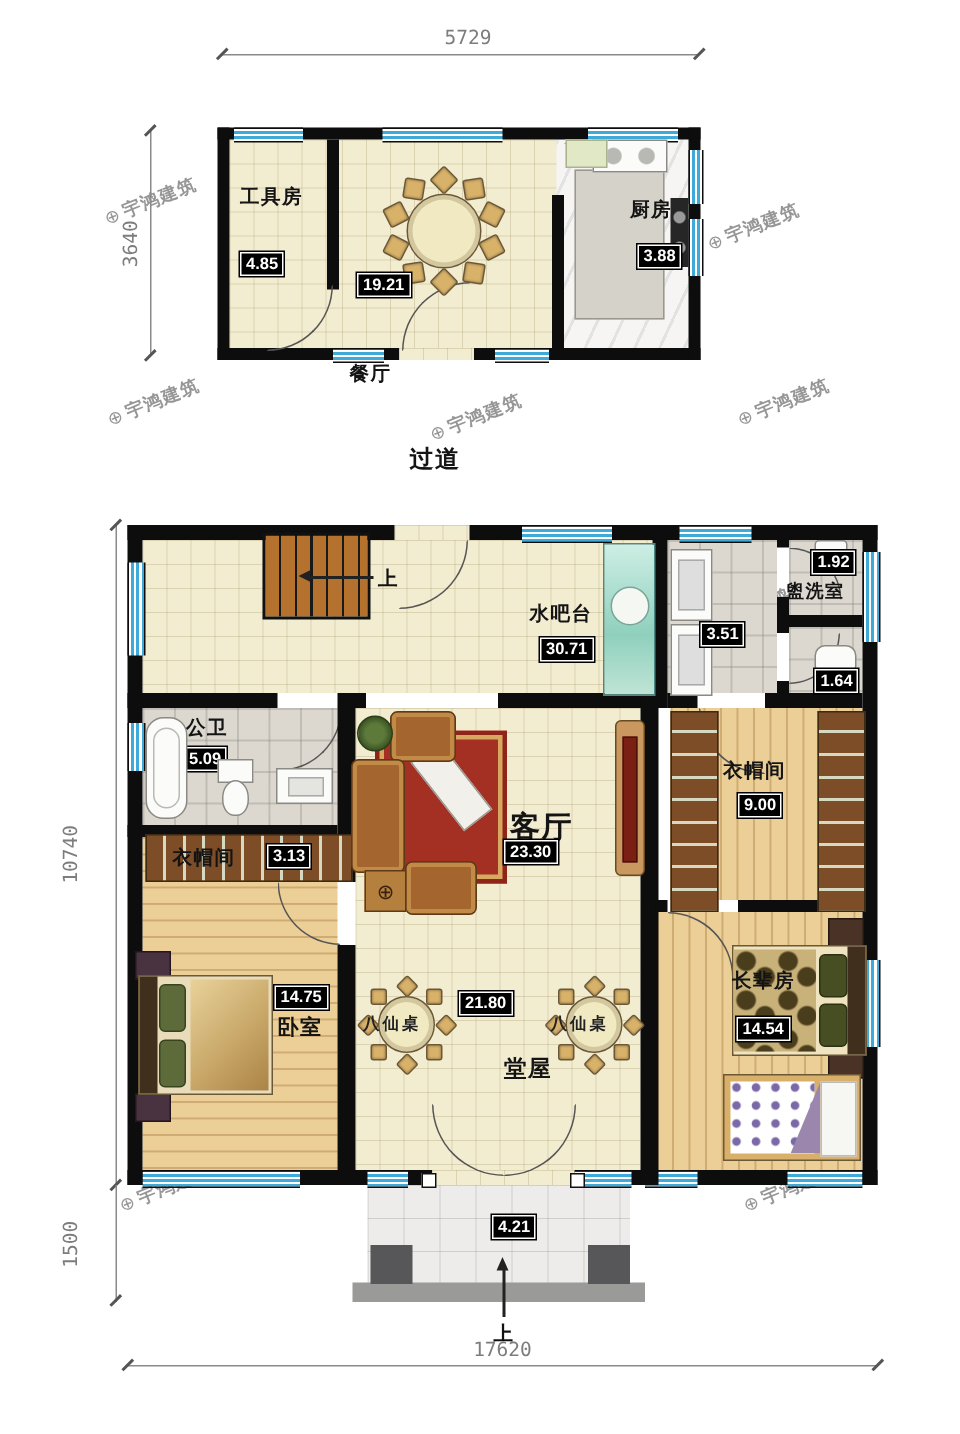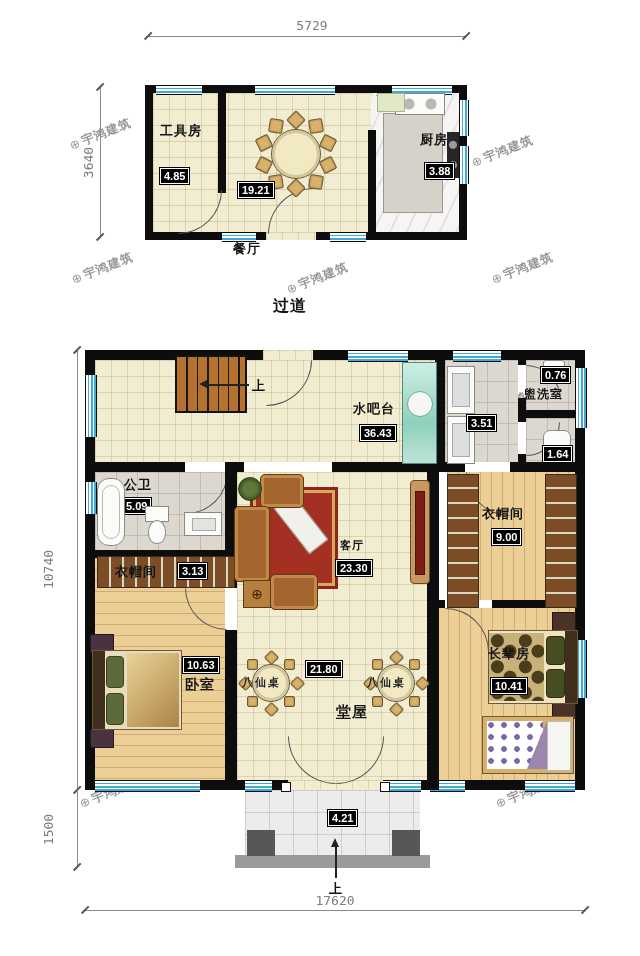--- a/index.html
+++ b/index.html
@@ -219,32 +219,32 @@
 
   <div class="stairs" style="left:175px;top:355px;width:68px;height:54px;"></div>
   <div class="arrow-line" style="left:205px;top:384px;width:44px;height:1.5px;"></div>
   <div class="tri" style="left:199px;top:380px;border-top:4.5px solid transparent;border-bottom:4.5px solid transparent;border-right:8px solid #222;"></div>
   <div class="up-label" style="left:252px;top:377px;">上</div>
 
   <div class="abs" style="left:402px;top:362px;width:33px;height:100px;background:linear-gradient(180deg,#cdeee4,#8fd0bc 60%,#bfe4d6);border:1.5px solid #4d8a86;">
     <div class="abs" style="left:4px;top:28px;width:24px;height:24px;border-radius:50%;background:#f4f7f2;border:1px solid #7aa39a;"></div>
   </div>
   <div class="rlabel" style="left:353px;top:400px;">水吧台</div>
-  <div class="chip" style="left:360px;top:425px;">36.43</div>
+  <div class="chip" style="left:360px;top:425px;">30.71</div>
 
   <div class="white-fix" style="left:447px;top:366px;width:26px;height:46px;">
       <div class="abs" style="left:4px;top:6px;width:16px;height:32px;background:#dedede;border:1px solid #aaa;"></div>
     </div>
   <div class="white-fix" style="left:447px;top:416px;width:26px;height:46px;">
       <div class="abs" style="left:4px;top:6px;width:16px;height:32px;background:#dedede;border:1px solid #aaa;"></div>
     </div>
   <div class="chip" style="left:467px;top:415px;">3.51</div>
 
   <div class="white-fix" style="left:543px;top:360px;width:20px;height:14px;border-radius:3px;"></div>
-  <div class="chip" style="left:541px;top:367px;">0.76</div>
+  <div class="chip" style="left:541px;top:367px;">1.92</div>
   <div class="rlabel" style="left:524px;top:386px;font-size:12px;">盥洗室</div>
   <div class="white-fix" style="left:543px;top:430px;width:26px;height:15px;border-radius:7px 7px 3px 3px;"></div>
   <div class="chip" style="left:543px;top:446px;">1.64</div>
 
   <div class="rlabel" style="left:124px;top:476px;">公卫</div>
   <div class="chip" style="left:122px;top:498px;">5.09</div>
   <div class="white-fix" style="left:97px;top:478px;width:26px;height:66px;border-radius:12px;">
       <div class="abs" style="left:4px;top:6px;width:16px;height:52px;border-radius:10px;border:1px solid #b9b9b4;"></div>
     </div>
   <div class="white-fix" style="left:145px;top:506px;width:22px;height:14px;"></div>
@@ -260,37 +260,37 @@
   <div class="abs" style="left:250px;top:487px;width:88px;height:102px;background:#a33022;box-shadow:inset 0 0 0 3px #8f2418, inset 0 0 0 6px #d8a860, inset 0 0 0 9px #a33022;"></div>
   <div class="abs" style="left:272px;top:512px;width:56px;height:22px;background:#f2f0ea;border:1px solid #9a988f;transform:rotate(52deg);"></div>
   <div class="sofa" style="left:260px;top:474px;width:42px;height:32px;"></div>
   <div class="sofa" style="left:234px;top:506px;width:34px;height:74px;"></div>
   <div class="sofa" style="left:270px;top:574px;width:46px;height:34px;"></div>
   <div class="abs" style="left:238px;top:477px;width:22px;height:22px;border-radius:50%;background:radial-gradient(circle,#5d7a3a 40%,#3d5524 70%);border:1px solid #2c3d1a;"></div>
   <div class="abs" style="left:243px;top:580px;width:26px;height:26px;background:#b57f3e;border:1px solid #5d3a18;color:#3a230e;font-size:14px;line-height:26px;text-align:center;">⊕</div>
   <div class="abs" style="left:410px;top:480px;width:18px;height:102px;background:#c89860;border:1px solid #6b4a20;border-radius:4px;">
       <div class="abs" style="left:4px;top:10px;width:8px;height:82px;background:#7a1f14;border:1px solid #4a140c;"></div>
     </div>
-  <div class="rlabel" style="left:340px;top:538px;font-size:11px;">客厅</div>
+  <div class="rlabel" style="left:340px;top:538px;font-size:20px;">客厅</div>
   <div class="chip" style="left:336px;top:560px;">23.30</div>
 
   <div class="wardrobe-v" style="left:447px;top:474px;width:30px;height:132px;"></div>
   <div class="wardrobe-v" style="left:545px;top:474px;width:30px;height:132px;"></div>
   <div class="rlabel" style="left:482px;top:505px;">衣帽间</div>
   <div class="chip" style="left:492px;top:529px;">9.00</div>
 
   <div class="abs" style="left:90px;top:634px;width:22px;height:17px;background:#4a3340;border:1px solid #241620;"></div>
   <div class="abs" style="left:90px;top:729px;width:22px;height:17px;background:#4a3340;border:1px solid #241620;"></div>
   <div class="abs" style="left:92px;top:650px;width:88px;height:78px;background:#e9dcba;border:1px solid #6b5836;">
     <div class="abs" style="left:0;top:0;width:12px;height:78px;background:#3f2f1c;"></div>
     <div class="abs" style="left:13px;top:5px;width:16px;height:30px;background:#5d6b3a;border-radius:4px;border:1px solid #39441f;"></div>
     <div class="abs" style="left:13px;top:42px;width:16px;height:30px;background:#5d6b3a;border-radius:4px;border:1px solid #39441f;"></div>
     <div class="abs" style="left:34px;top:2px;width:52px;height:74px;background:linear-gradient(135deg,#e8d29a,#c9a86a 55%,#ab8347);"></div>
   </div>
-  <div class="chip" style="left:183px;top:657px;">10.63</div>
+  <div class="chip" style="left:183px;top:657px;">14.75</div>
   <div class="rlabel" style="left:185px;top:676px;font-size:14px;">卧室</div>
 
   <div class="abs" style="left:240px;top:652px;width:60px;height:60px;">
     <div class="rtable" style="left:12px;top:12px;width:36px;height:36px;"></div>
   <div class="chair" style="left: 25.5px; top: -0.5px; width: 9px; height: 9px; transform: rotate(-45deg);"></div>
       <div class="chair" style="left: 43.8848px; top: 7.11522px; width: 9px; height: 9px; transform: rotate(0deg);"></div>
       <div class="chair" style="left: 51.5px; top: 25.5px; width: 9px; height: 9px; transform: rotate(45deg);"></div>
       <div class="chair" style="left: 43.8848px; top: 43.8848px; width: 9px; height: 9px; transform: rotate(90deg);"></div>
       <div class="chair" style="left: 25.5px; top: 51.5px; width: 9px; height: 9px; transform: rotate(135deg);"></div>
       <div class="chair" style="left: 7.11522px; top: 43.8848px; width: 9px; height: 9px; transform: rotate(180deg);"></div>
@@ -315,21 +315,21 @@
 
   <div class="abs" style="left:552px;top:612px;width:22px;height:17px;background:#4a3326;border:1px solid #241810;"></div>
   <div class="abs" style="left:552px;top:700px;width:22px;height:17px;background:#4a3326;border:1px solid #241810;"></div>
   <div class="abs" style="left:488px;top:630px;width:88px;height:72px;background:#efe3c0;border:1px solid #6b5836;">
     <div class="abs" style="left:76px;top:0;width:12px;height:72px;background:#3f2f1c;"></div>
     <div class="abs" style="left:57px;top:5px;width:17px;height:27px;background:#474f22;border-radius:4px;border:1px solid #2b3114;"></div>
     <div class="abs" style="left:57px;top:38px;width:17px;height:27px;background:#474f22;border-radius:4px;border:1px solid #2b3114;"></div>
     <div class="abs" style="left:0;top:2px;width:55px;height:68px;background:#c9b27a;background-image:radial-gradient(circle at 30% 30%,#4a3d1c 6px,transparent 7px),radial-gradient(circle at 75% 70%,#4a3d1c 6px,transparent 7px);background-size:28px 26px;"></div>
   </div>
   <div class="rlabel" style="left:488px;top:645px;">长辈房</div>
-  <div class="chip" style="left:491px;top:678px;">10.41</div>
+  <div class="chip" style="left:491px;top:678px;">14.54</div>
   <div class="abs" style="left:482px;top:716px;width:90px;height:56px;background:#d8b06a;border:1px solid #6b5836;">
     <div class="abs" style="left:4px;top:4px;width:56px;height:48px;background:#ffffff;background-image:radial-gradient(circle at 4px 4px,#7b68a8 2.5px,transparent 3.2px);background-size:13px 12px;"></div>
     <div class="abs" style="left:44px;top:4px;width:20px;height:48px;background:#9b86ad;clip-path:polygon(100% 0,100% 100%,0 100%);"></div>
     <div class="abs" style="left:64px;top:4px;width:22px;height:48px;background:#f6f6f2;border:1px solid #bbb;"></div>
   </div>
 
   <div class="chip" style="left:328px;top:810px;">4.21</div>
   <div class="arrow-line" style="left:335px;top:846px;width:1.5px;height:32px;"></div>
   <div class="tri" style="left:331px;top:838px;border-left:4.5px solid transparent;border-right:4.5px solid transparent;border-bottom:9px solid #222;"></div>
   <div class="up-label" style="left:329px;top:880px;">上</div>

